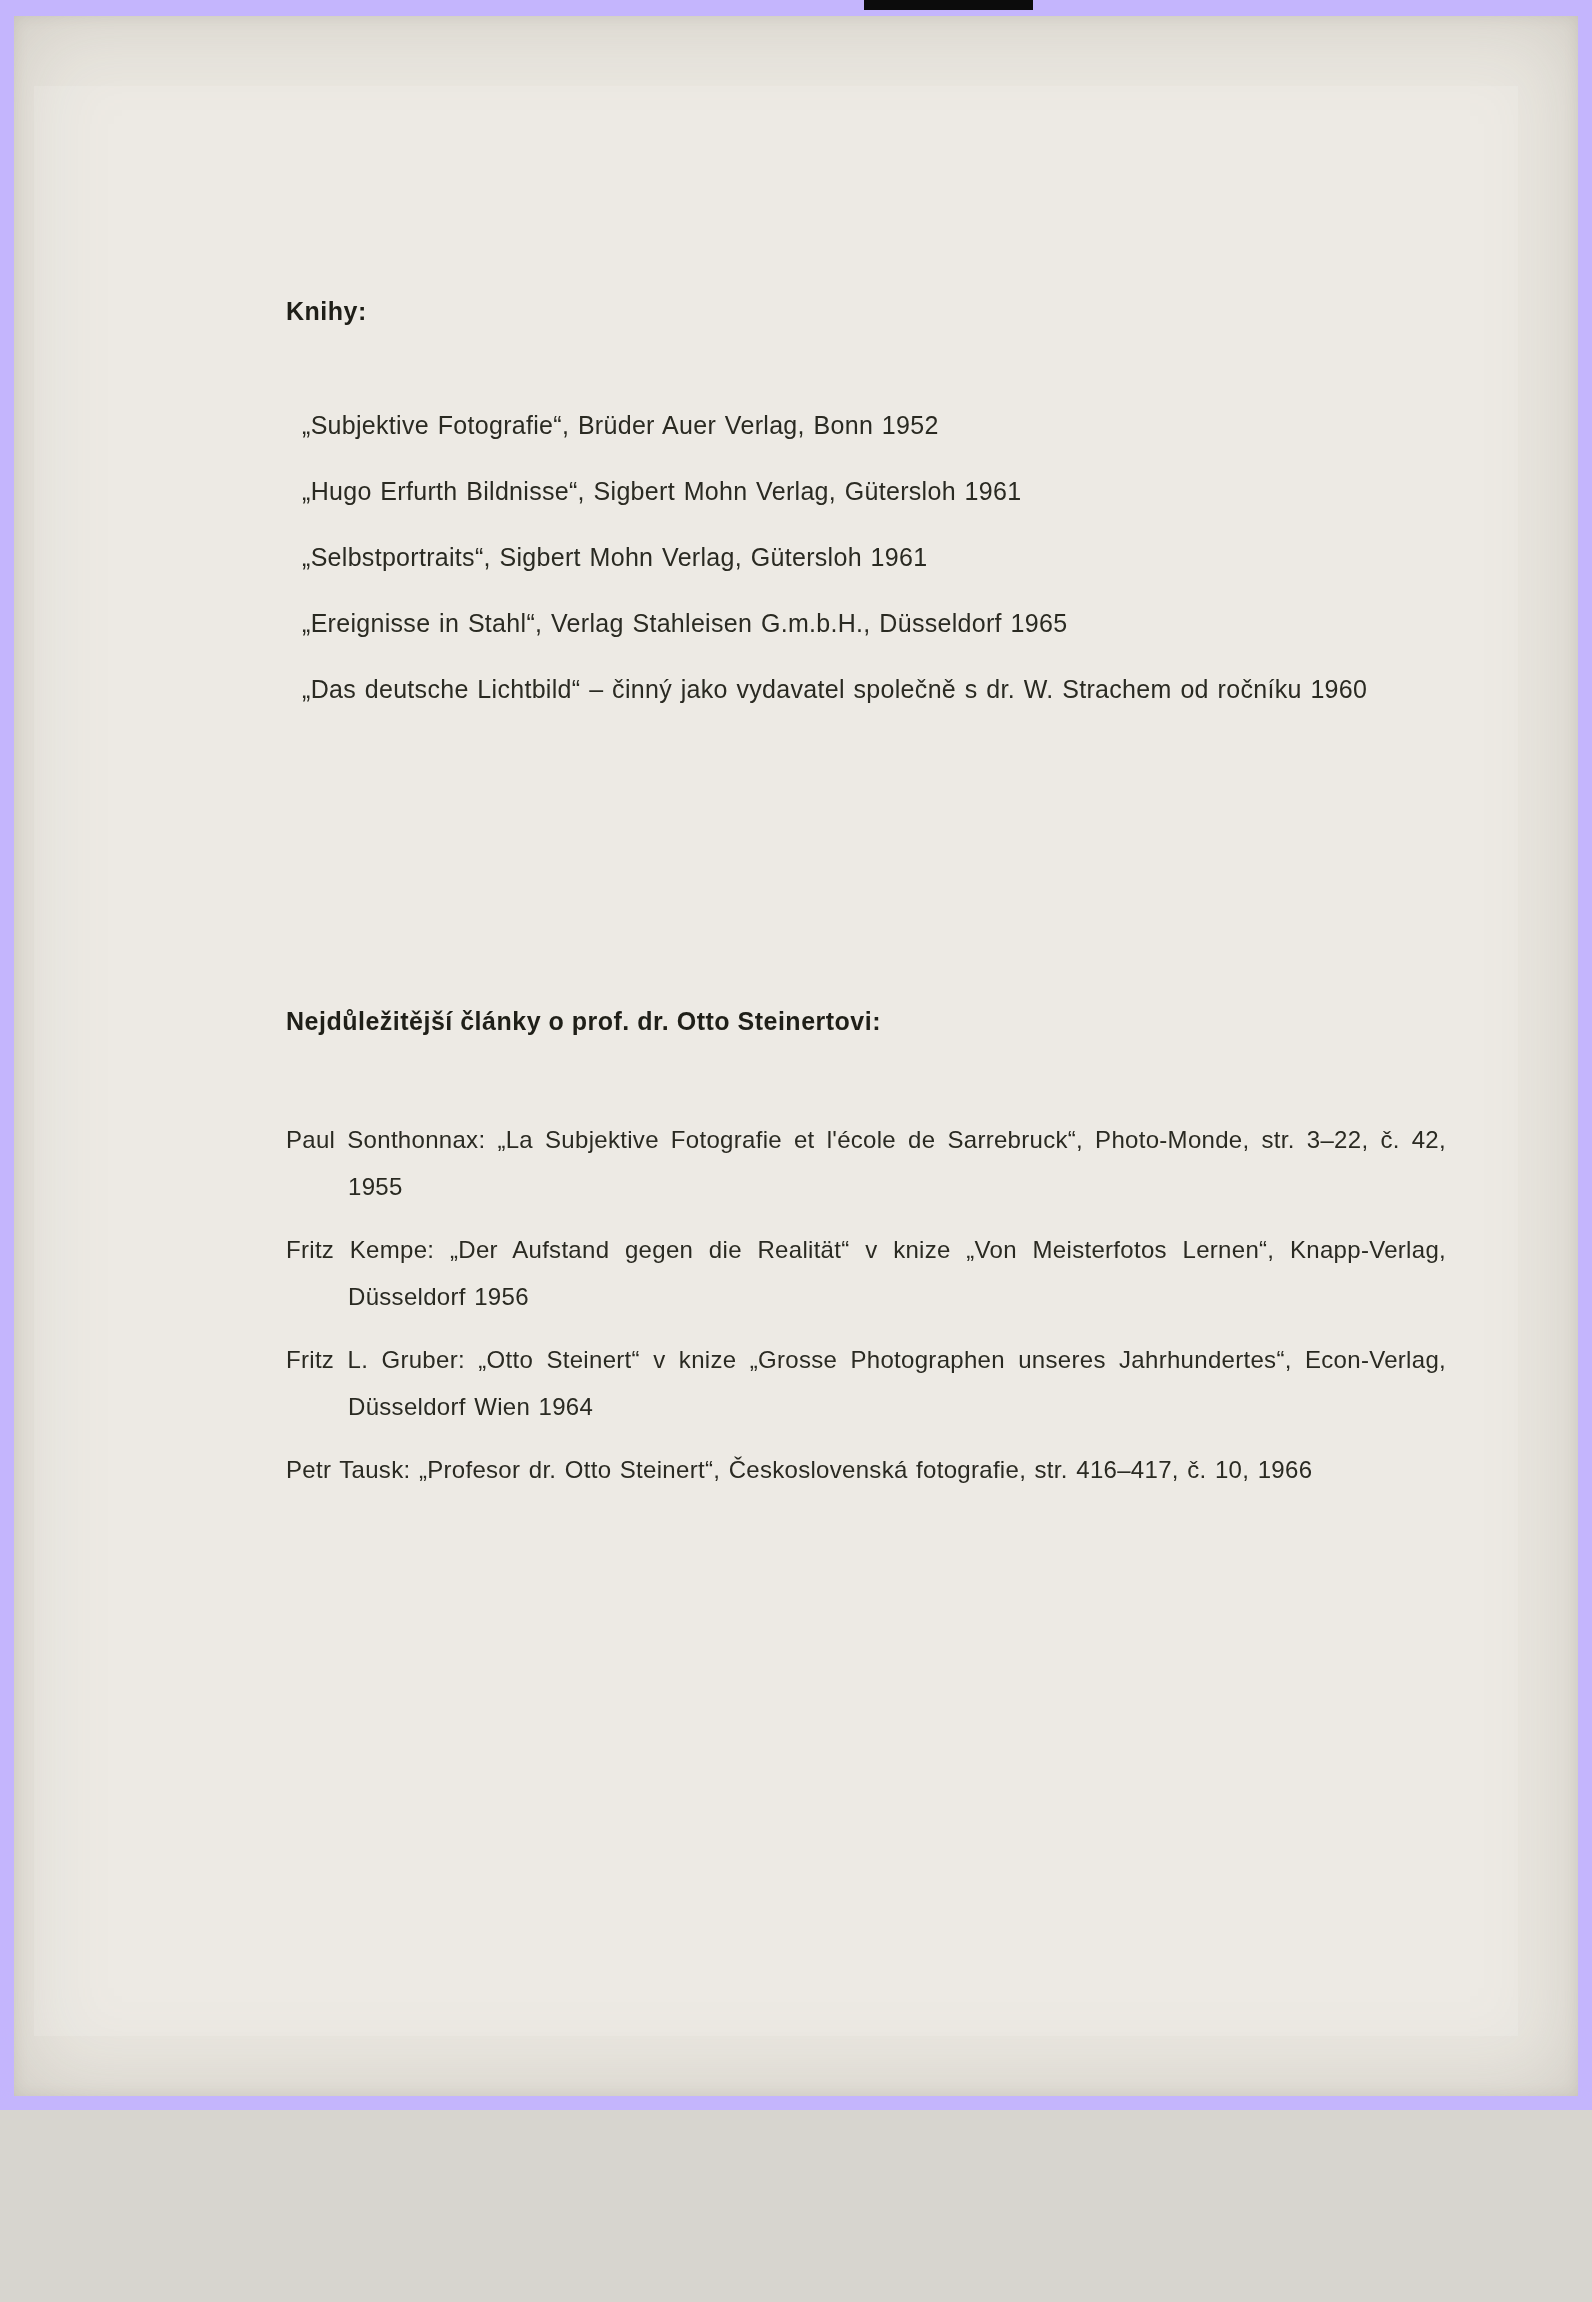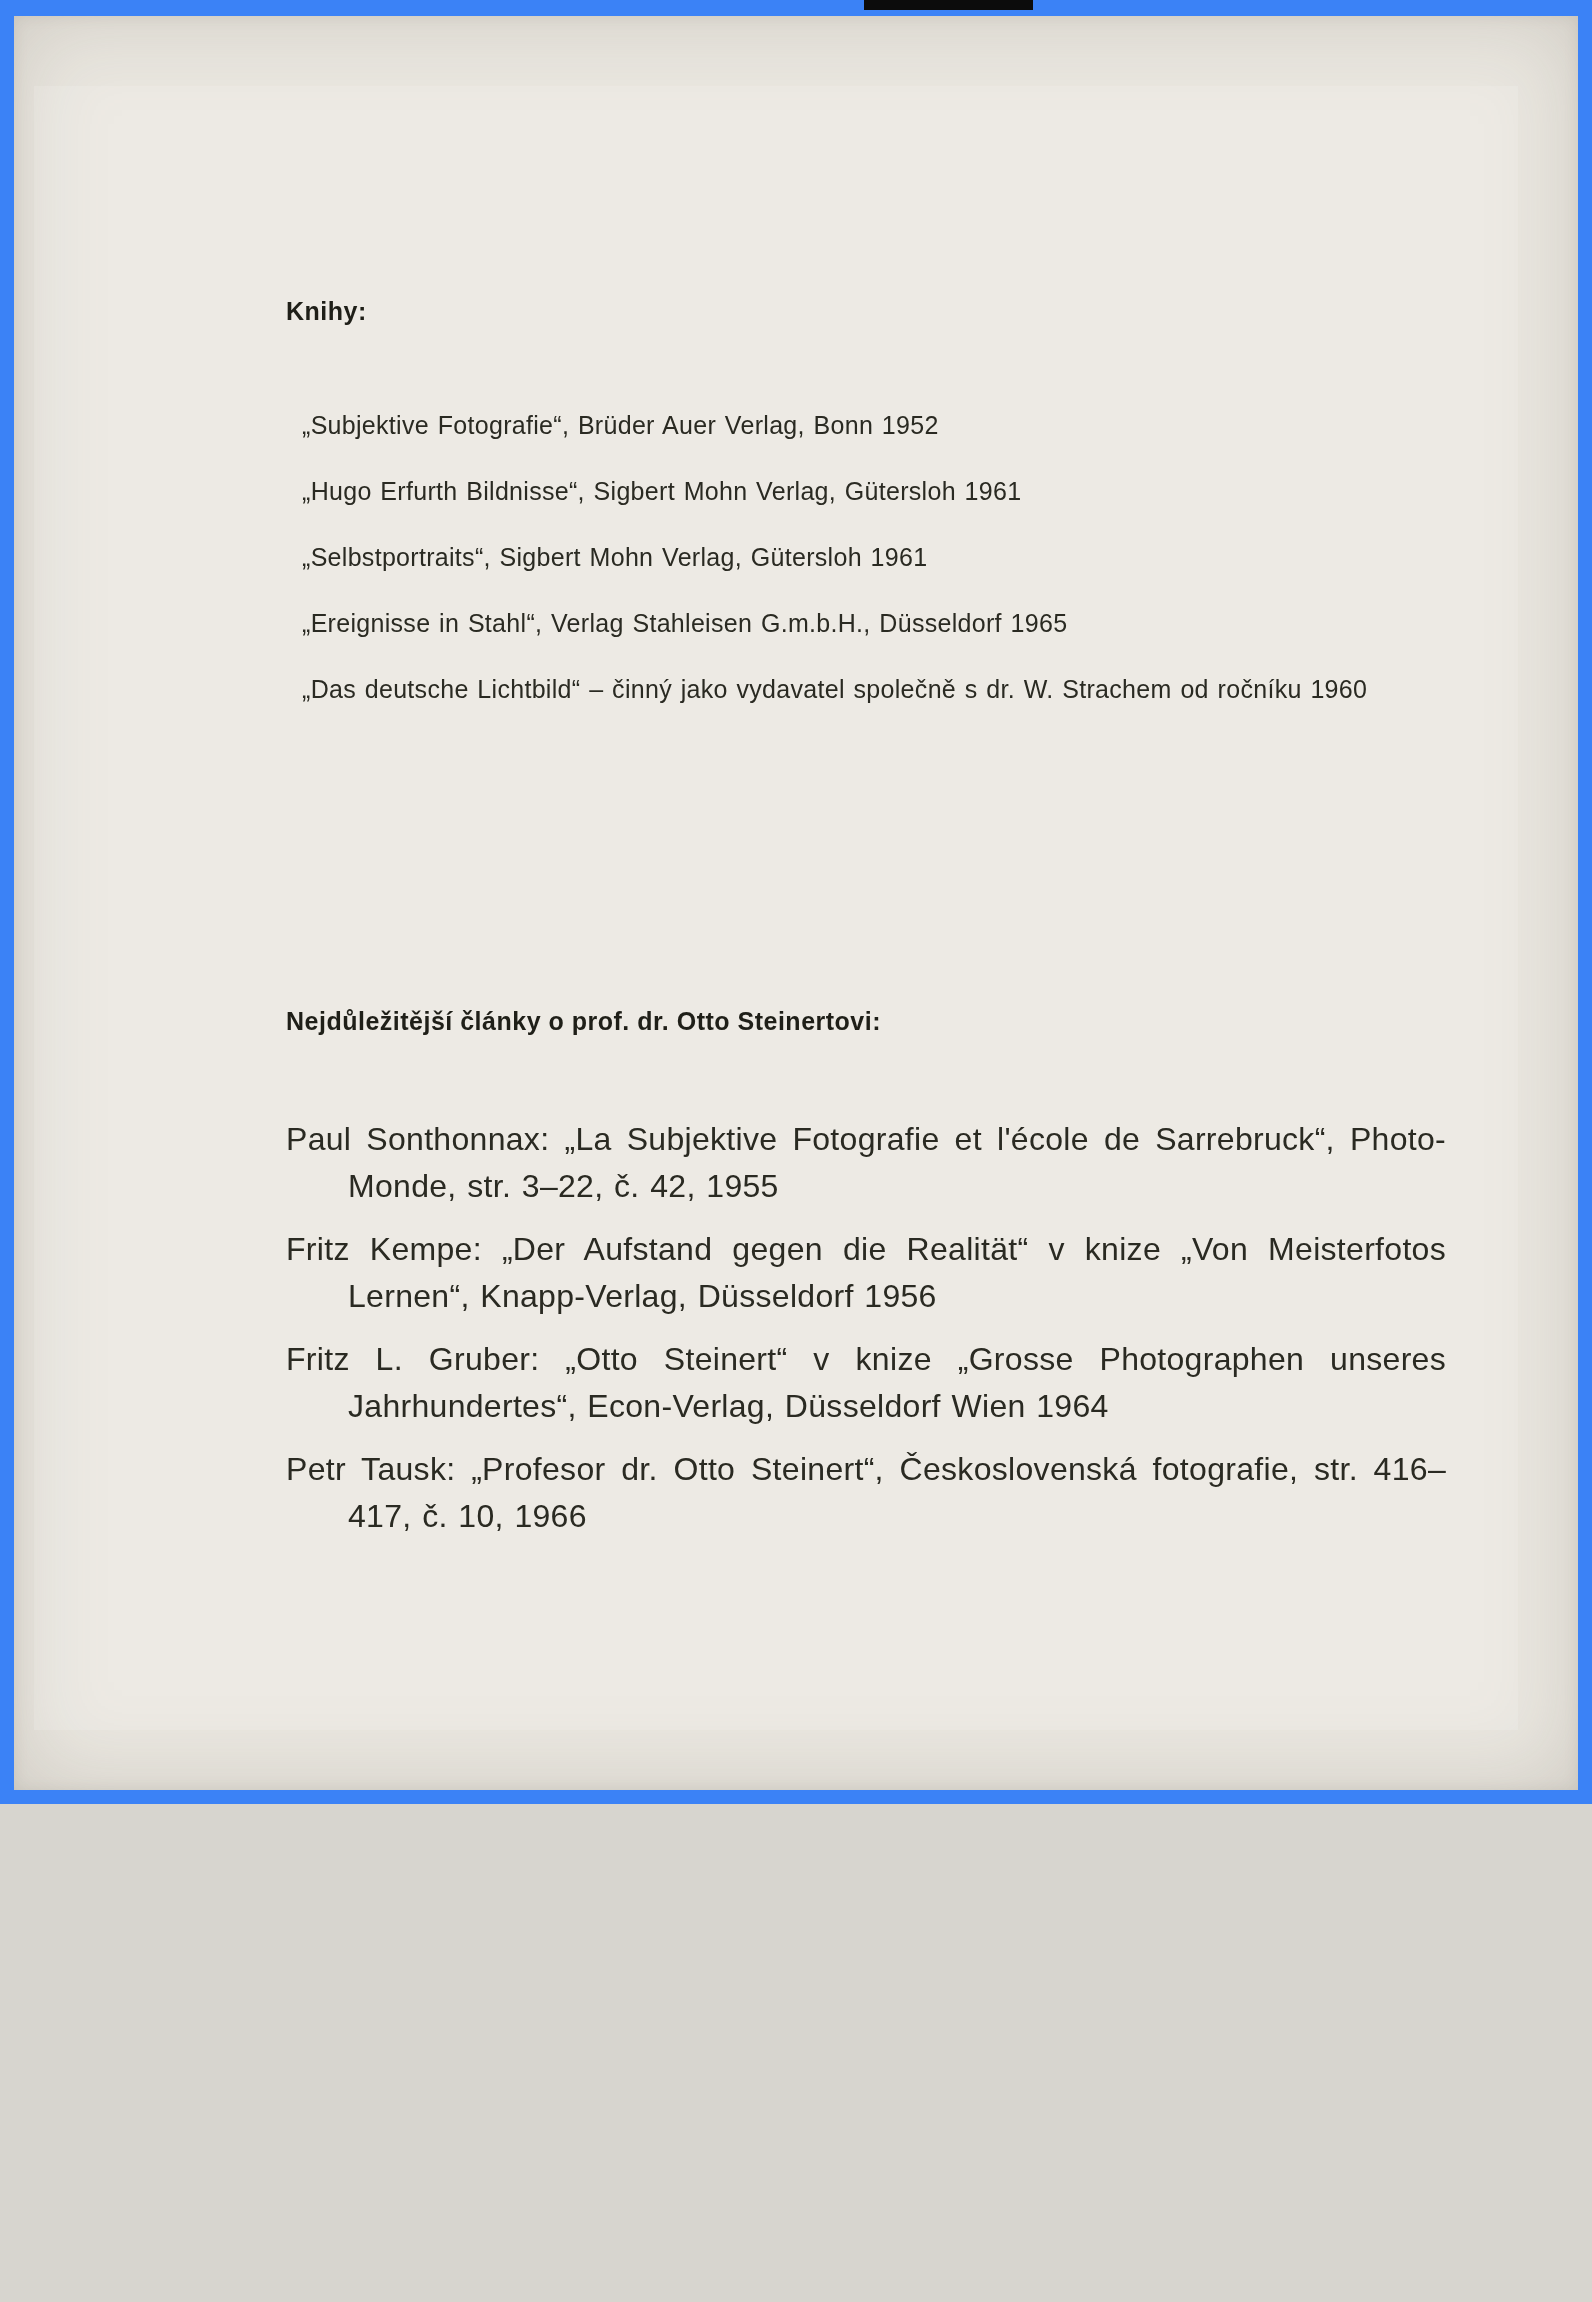--- a/index.html
+++ b/index.html
@@ -9,22 +9,22 @@
   body {
     width: 1592px;
     height: 2302px;
     background: #d7d5cf;
     font-family: "Liberation Sans", sans-serif;
     color: #26261f;
   }
   .scan {
     position: relative;
     width: 1592px;
-    height: 1804px;
-    background: #3b82f6;
+    height: 2110px;
+    background: #c4b5fd;
     overflow: hidden;
   }
   .paper {
     position: absolute;
     left: 14px;
     top: 16px;
     right: 14px;
     bottom: 14px;
     background: #eae7e0;
     box-shadow: inset 0 0 90px rgba(135, 130, 118, 0.28),
@@ -70,21 +70,21 @@
   .books-list p {
     margin: 0 0 19px 0;
     font-size: 25px;
     line-height: 47px;
     letter-spacing: 0.3px;
     word-spacing: 1.5px;
     color: #2a2a22;
   }
   .articles-list p {
     margin: 0 0 16px 0;
-    font-size: 32px;
+    font-size: 24px;
     line-height: 47px;
     letter-spacing: 0.3px;
     word-spacing: 1.5px;
     text-align: justify;
     padding-left: 62px;
     text-indent: -62px;
     color: #2a2a22;
   }
   .page-number {
     position: absolute;

